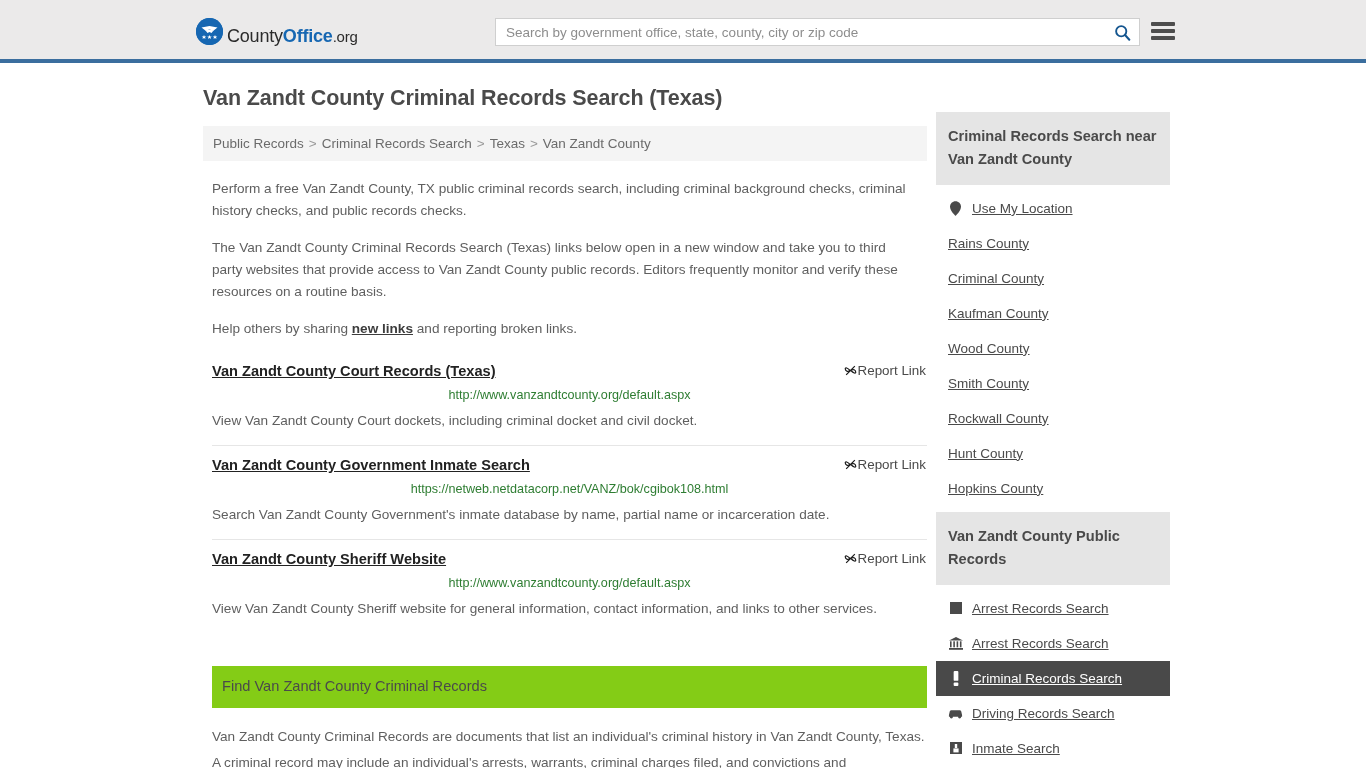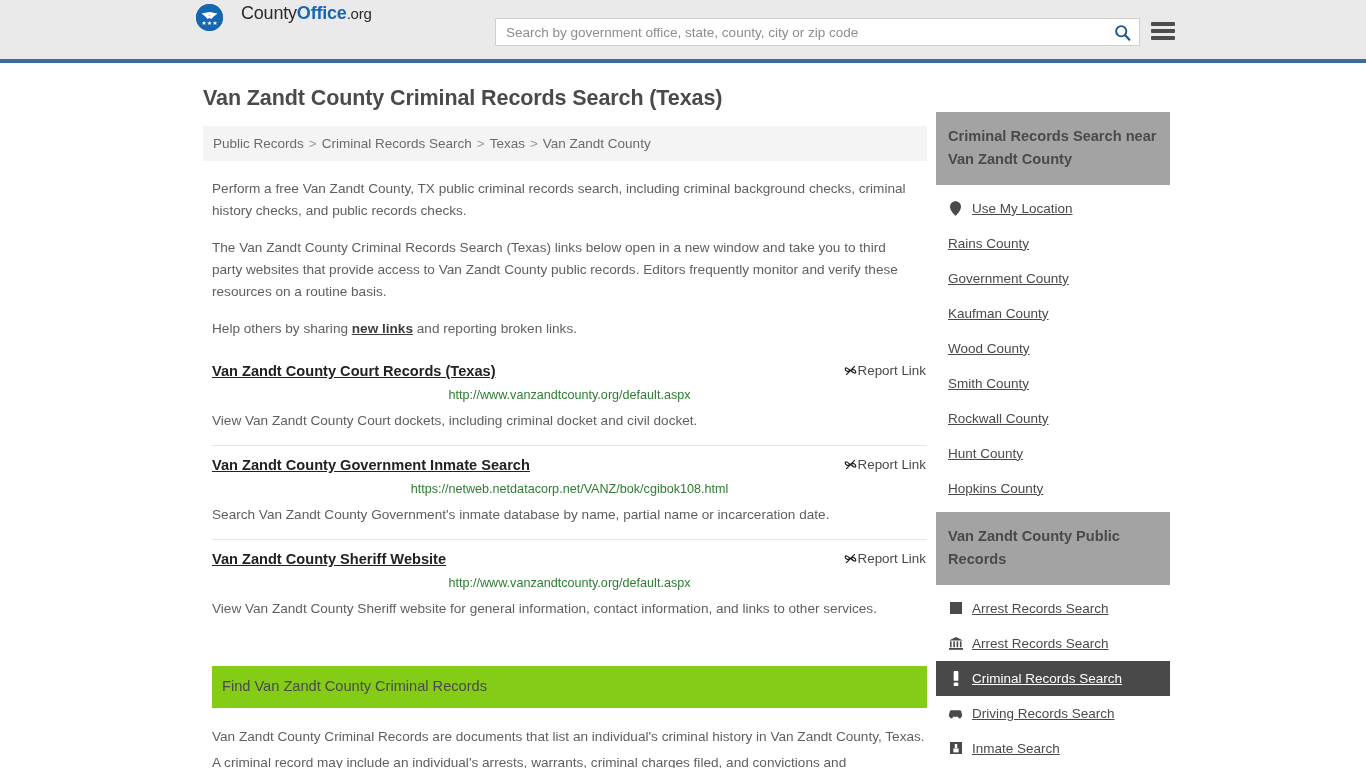--- a/index.html
+++ b/index.html
@@ -18,24 +18,24 @@
     height: 63px;
     background: #ebeaea;
     border-bottom: 4px solid #3b6e9e;
     display: flex;
     align-items: center;
     position: relative;
   }
   .logo-wrap {
     position: absolute;
     left: 196px;
-    top: 4px;
-    display: flex;
-    align-items: flex-start;
-    gap: 18px;
+    top: 18px;
+    display: flex;
+    align-items: flex-end;
+    gap: 4px;
     text-decoration: none;
   }
   .logo-mark {
     width: 27px; height: 27px;
     border-radius: 50%;
     background: #1667b2;
     position: relative;
     flex: 0 0 auto;
     display: block;
   }
@@ -220,21 +220,21 @@
     margin-top: 16px;
     font-size: 13.6px;
     line-height: 26px;
     color: #5f5f5f;
     max-width: 715px;
   }
 
   
   .card { margin-bottom: 6px; }
   .card-head {
-    background: #a3a3a3;
+    background: #e5e5e5;
     padding: 13px 12px 14px 12px;
     font-size: 14.6px;
     font-weight: bold;
     color: #4a4a4a;
     line-height: 23px;
   }
   .card-list { padding: 6px 0 0 0; }
   .card-row {
     display: flex;
     align-items: center;
@@ -402,21 +402,21 @@
               </span>
               <span class="label">Use My Location</span>
             </a>
 
             <a class="card-row plain">
 
               <span class="label">Rains County</span>
             </a>
             <a class="card-row plain">
 
-              <span class="label">Government County</span>
+              <span class="label">Criminal County</span>
             </a>
             <a class="card-row plain">
 
               <span class="label">Kaufman County</span>
             </a>
             <a class="card-row plain">
 
               <span class="label">Wood County</span>
             </a>
             <a class="card-row plain">

